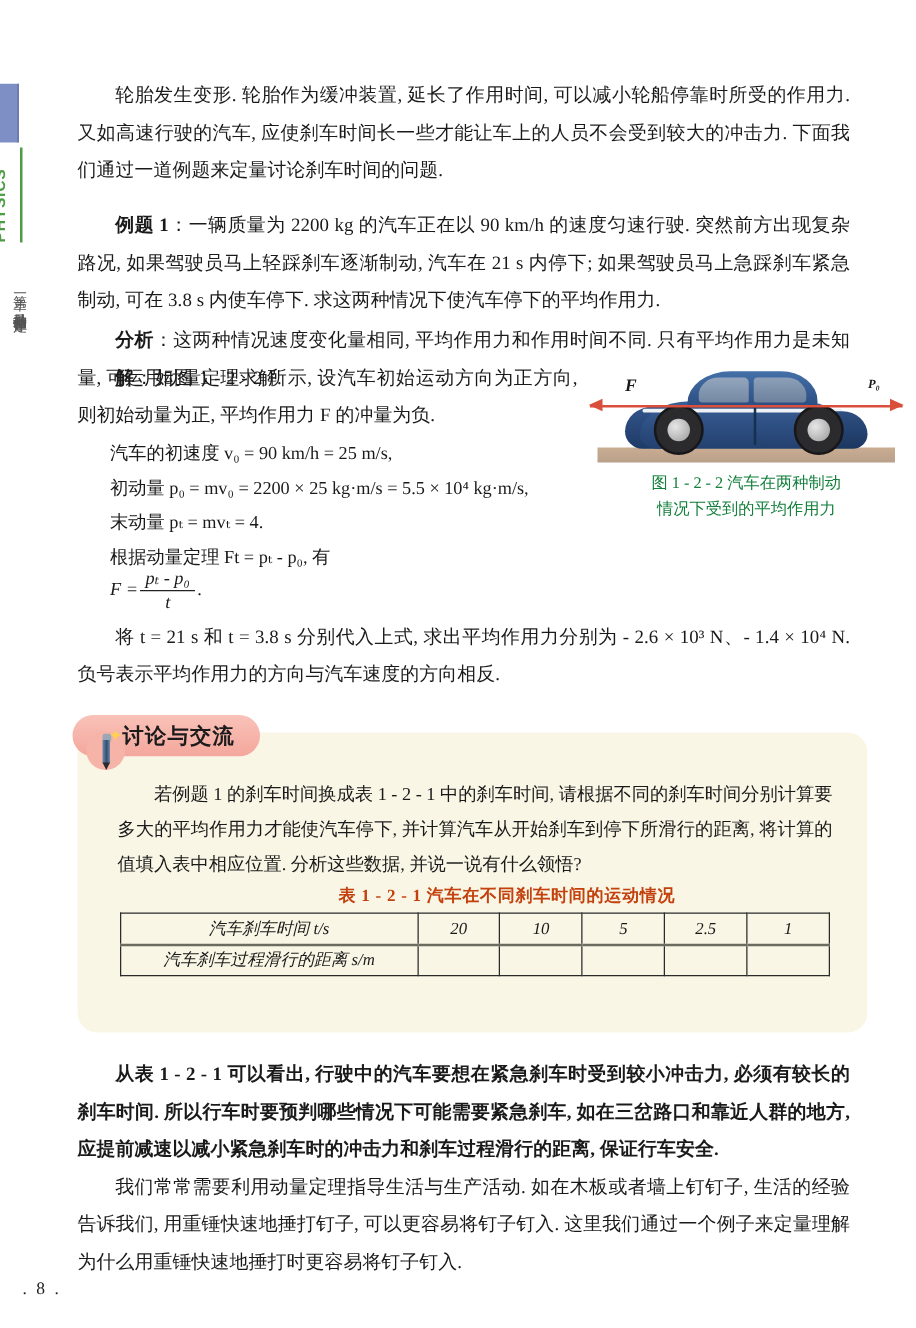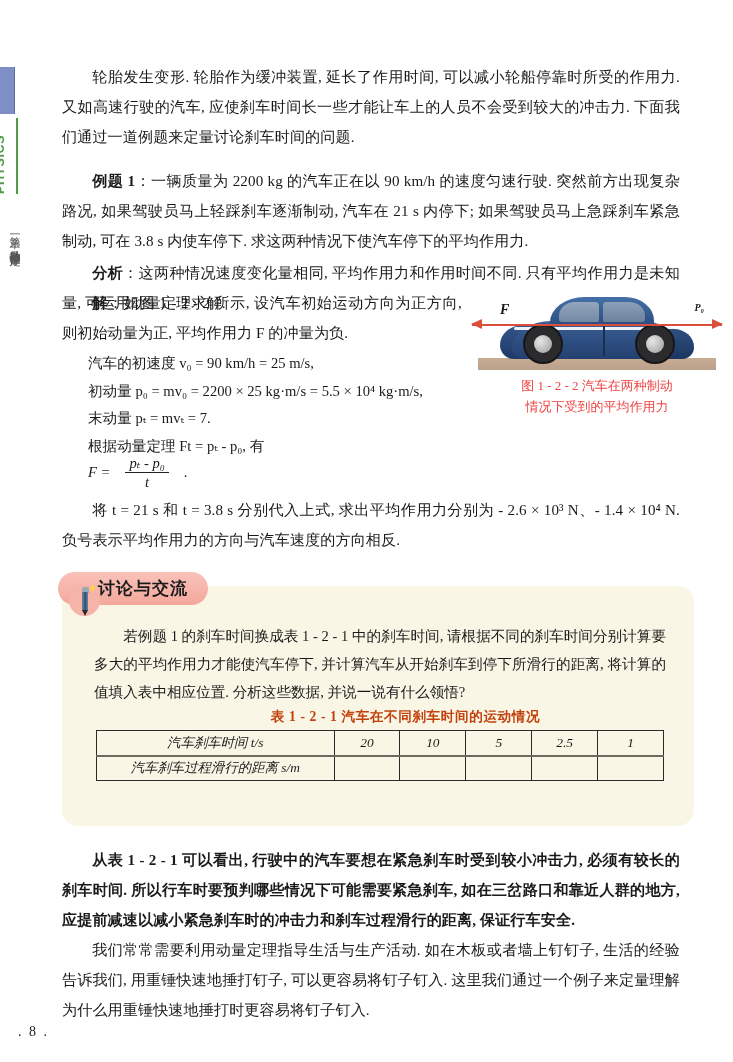--- a/index.html
+++ b/index.html
@@ -110,21 +110,21 @@
     top: 455px;
     font-size: 14.6px;
     display: flex;
     align-items: center;
   }
   .frac {
     display: inline-flex;
     flex-direction: column;
     align-items: center;
     vertical-align: middle;
-    margin: 0 15px;
+    margin: 0 2px;
   }
   .frac .num { border-bottom: 1px solid #222; padding: 0 4px 1px 4px; line-height: 1.1; }
   .frac .den { padding: 1px 4px 0 4px; line-height: 1.1; }
 
   .concl { position: absolute; left: 4px; top: 495px; width: 618px; }
 
   
   .figure {
     position: absolute;
     left: 410px;
@@ -264,21 +264,21 @@
   .lbl-P {
     position: absolute;
     right: 18px; top: 10px;
     font-size: 10px; font-style: italic; font-weight: bold;
   }
 
   .fig-cap {
     font-size: 13px;
     line-height: 21px;
     margin-top: 5px;
-    color: #ef4444;
+    color: #15803d;
   }
 
   
   .discuss {
     position: absolute;
     left: 4px;
     top: 586px;
     width: 632px;
     height: 240px;
     background: #faf6e6;
@@ -424,21 +424,21 @@
     <span class="lbl">分析</span><span>：这两种情况速度变化量相同, 平均作用力和作用时间不同. 只有平均作用力是未知量, 可运用动量定理求解.</span>
   </p>
 
   <p class="body sol-block indent">
     <span class="lbl">解</span><span>：如图 1 - 2 - 2 所示, 设汽车初始运动方向为正方向, 则初始动量为正, 平均作用力 F 的冲量为负.</span>
   </p>
 
   <div class="math-lines">
     <div>汽车的初速度 v₀ = 90 km/h = 25 m/s,</div>
     <div>初动量 p₀ = mv₀ = 2200 × 25 kg·m/s = 5.5 × 10⁴ kg·m/s,</div>
-    <div>末动量 pₜ = mvₜ = 7.</div>
+    <div>末动量 pₜ = mvₜ = 4.</div>
     <div>根据动量定理 Ft = pₜ - p₀, 有</div>
   </div>
 
   <div class="frac-line">
     <span class="it">F =</span>
     <span class="frac">
       <span class="num it">pₜ - p₀</span>
       <span class="den it">t</span>
     </span>
     <span>.</span>

